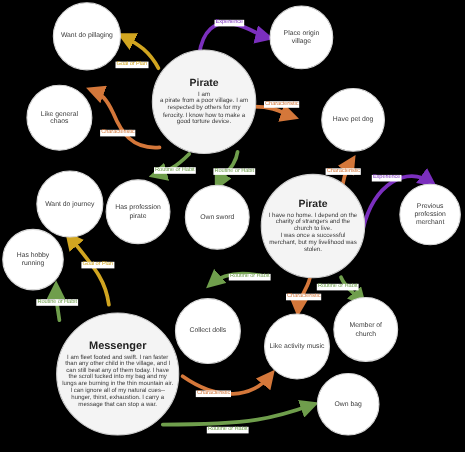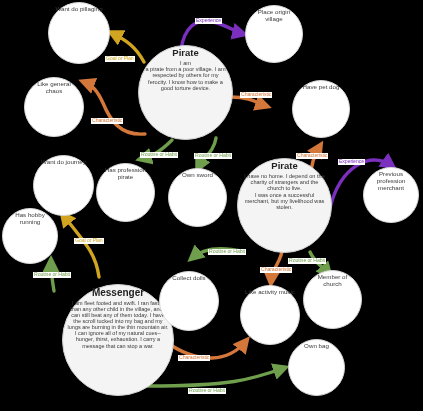--- a/index.html
+++ b/index.html
@@ -3,21 +3,21 @@
 <meta charset="utf-8">
 <style>
   html,body{margin:0;padding:0;background:#000;}
   #canvas{
     position:relative;width:423px;height:411px;background:#000;overflow:hidden;
     font-family:"Liberation Sans","DejaVu Sans",sans-serif;
   }
   svg.edges{position:absolute;left:0;top:0;width:423px;height:411px;pointer-events:none;}
   .node{
     position:absolute;border-radius:50%;background:#fff;
-    display:flex;justify-content:center;
+    display:flex;align-items:center;justify-content:center;
     text-align:center;box-sizing:border-box;color:#3a3a3a;
     border:1px solid #d8d8d8;
   }
   .node.hub{background:#f4f4f4;border:1px solid #cfcfcf;}
   .node .inner{padding:2px 4px;width:100%;}
   .node .title{font-weight:bold;display:block;line-height:1.15;}
   .node .desc{display:block;line-height:1.12;}
   .small{font-size:6.2px;}
   .small .inner{line-height:1.15;}
   .hub .title{color:#222;}
@@ -92,21 +92,21 @@
   </div>
 
   <div class="node hub" style="left:237px;top:158px;width:95px;height:95px;">
     <div class="inner" style="font-size:5.6px;">
       <span class="title" style="font-size:9.5px;margin-bottom:1px;">Pirate</span>
       <span class="desc" style="white-space:pre-line;">I have no home. I depend on the charity of strangers and the church to live.
 I was once a successful merchant, but my livelihood was stolen.</span>
     </div>
   </div>
 
-  <div class="node hub" style="left:62px;top:284px;width:112px;height:112px;">
+  <div class="node hub" style="left:51px;top:284px;width:112px;height:112px;">
     <div class="inner" style="font-size:5.5px;">
       <span class="title" style="font-size:10px;margin-bottom:1px;">Messenger</span>
       <span class="desc">I am fleet footed and swift. I ran faster than any other child in the village, and I can still beat any of them today. I have the scroll tucked into my bag and my lungs are burning in the thin mountain air. I can ignore all of my natural cues--hunger, thirst, exhaustion. I carry a message that can stop a war.</span>
     </div>
   </div>
 
   <div class="node small" style="left:48px;top:2px;width:62px;height:62px;">
     <div class="inner"><span>Want do pillaging</span></div>
   </div>
 

